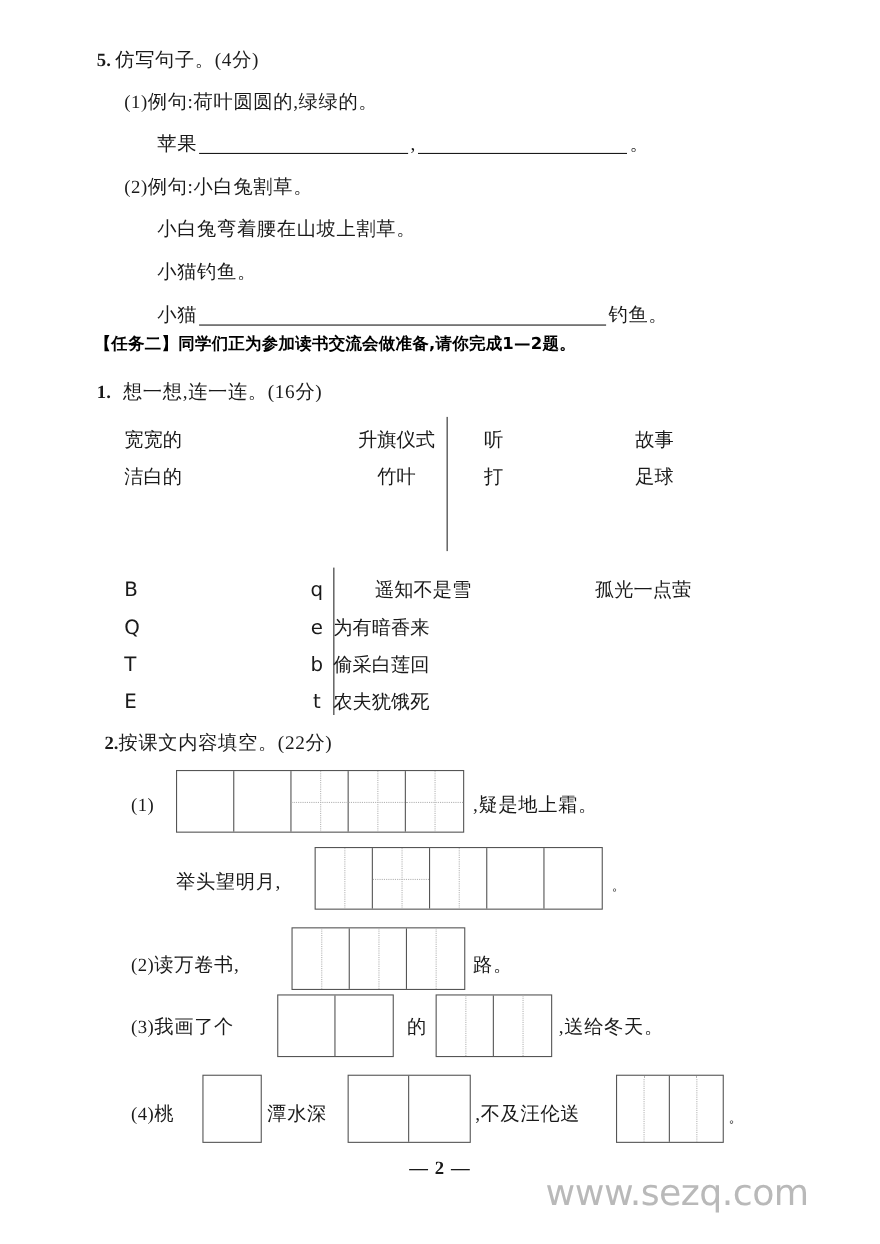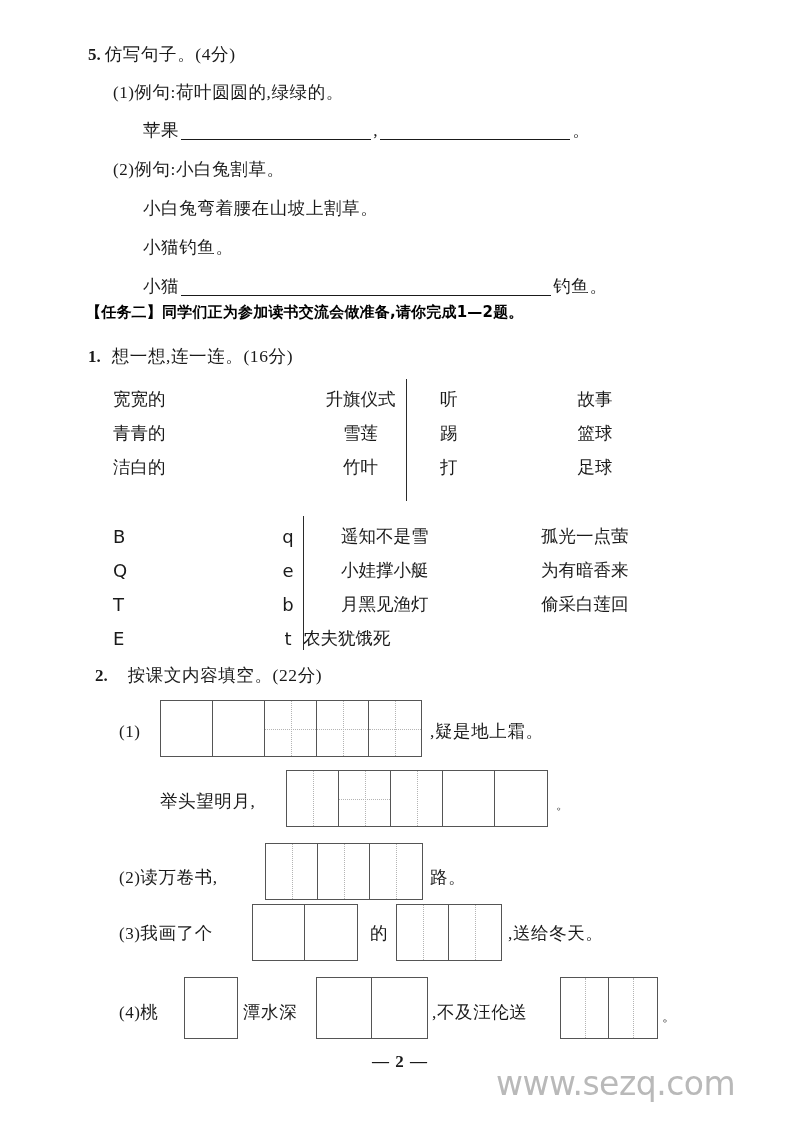--- a/index.html
+++ b/index.html
@@ -190,64 +190,56 @@
   </div>
 
   <div class="match-block" style="left:113px; top:382px;">
     <div class="match-row">
       <span class="mcol" style="width:200px;">宽宽的</span>
       <span class="mcol" style="width:95px; text-align:center;">升旗仪式</span>
       <span class="mcol" style="width:90px; padding-left:32px;">听</span>
       <span class="mcol" style="width:130px; text-align:center;">故事</span>
     </div>
     <div class="match-row">
-      <span class="mcol" style="width:200px;">青青的</span>
-      <span class="mcol" style="width:95px; text-align:center;">雪莲</span>
-      <span class="mcol" style="width:90px; padding-left:32px;">踢</span>
-      <span class="mcol" style="width:130px; text-align:center;">篮球</span>
-    </div>
-    <div class="match-row">
       <span class="mcol" style="width:200px;">洁白的</span>
       <span class="mcol" style="width:95px; text-align:center;">竹叶</span>
       <span class="mcol" style="width:90px; padding-left:32px;">打</span>
       <span class="mcol" style="width:130px; text-align:center;">足球</span>
     </div>
   </div>
   <div class="divider" style="left:406px; top:379px; height:122px;"></div>
 
   <div class="match-block" style="left:113px; top:519px;">
     <div class="match-row">
       <span class="mcol lat" style="width:160px;">B</span>
       <span class="mcol lat" style="width:30px; text-align:center;">q</span>
       <span class="mcol" style="width:200px; padding-left:38px;">遥知不是雪</span>
       <span class="mcol" style="width:150px;">孤光一点萤</span>
     </div>
     <div class="match-row">
       <span class="mcol lat" style="width:160px;">Q</span>
       <span class="mcol lat" style="width:30px; text-align:center;">e</span>
-      <span class="mcol" style="width:200px; padding-left:38px;">小娃撑小艇</span>
       <span class="mcol" style="width:150px;">为有暗香来</span>
     </div>
     <div class="match-row">
       <span class="mcol lat" style="width:160px;">T</span>
       <span class="mcol lat" style="width:30px; text-align:center;">b</span>
-      <span class="mcol" style="width:200px; padding-left:38px;">月黑见渔灯</span>
       <span class="mcol" style="width:150px;">偷采白莲回</span>
     </div>
     <div class="match-row">
       <span class="mcol lat" style="width:160px;">E</span>
       <span class="mcol lat" style="width:30px; text-align:center;">t</span>
       <span class="mcol" style="width:150px;">农夫犹饿死</span>
     </div>
   </div>
   <div class="divider" style="left:303px; top:516px; height:134px;"></div>
 
   <div class="row" style="left:95px; top:667px;">
     <span class="num-label">2.</span>
-    <span class="cn" style="margin-left:20px;">按课文内容填空。(22分)</span>
+    <span class="cn" style="margin-left:0;">按课文内容填空。(22分)</span>
   </div>
 
   <div class="row" style="left:119px; top:723px;">
     <span class="qnum">(1)</span>
   </div>
   <div class="boxgroup" style="left:160px; top:700px;">
     <div class="cell"></div>
     <div class="cell"></div>
     <div class="cell dotted"></div>
     <div class="cell dotted"></div>

